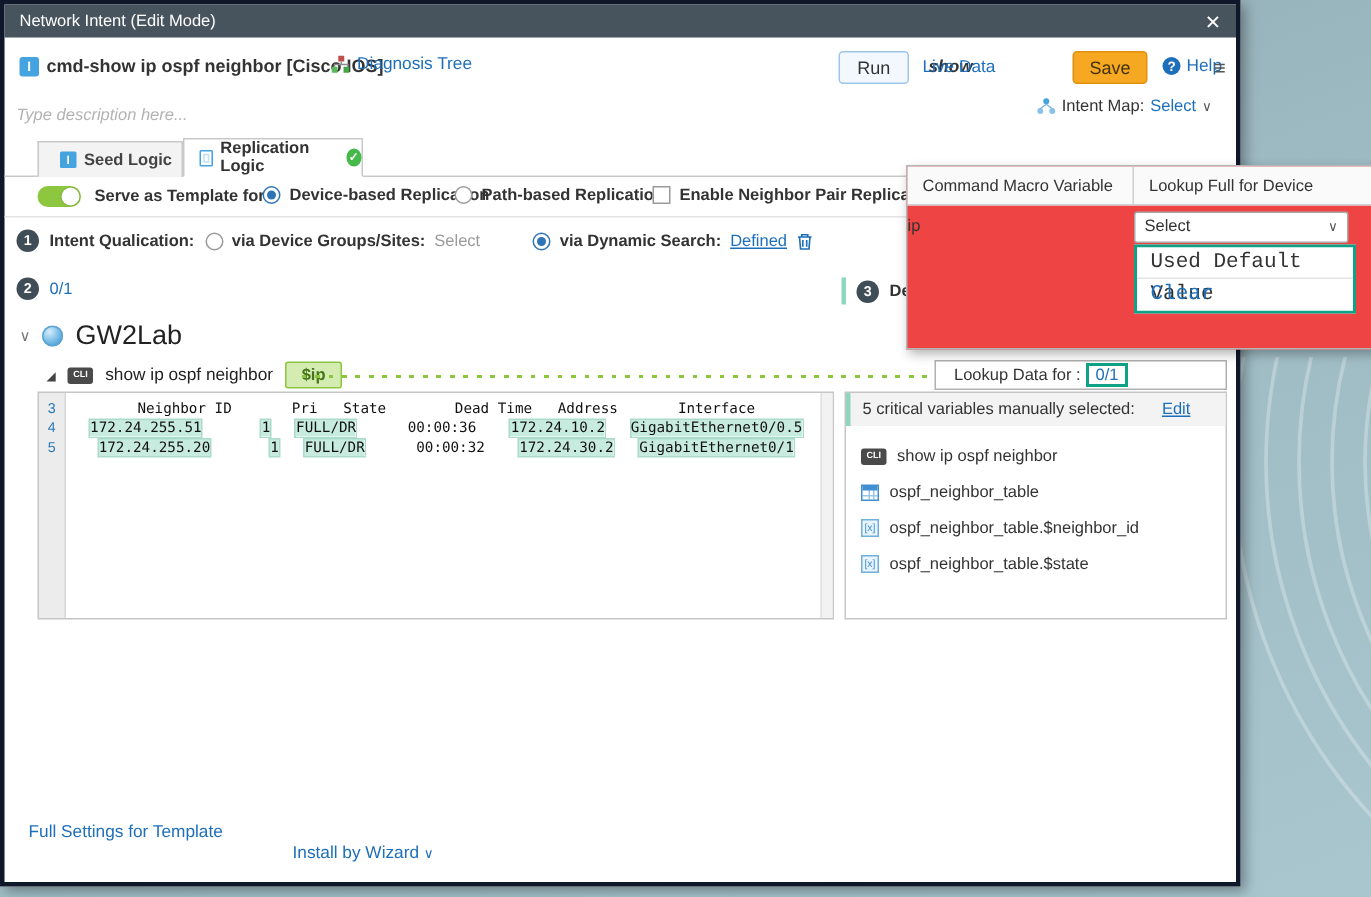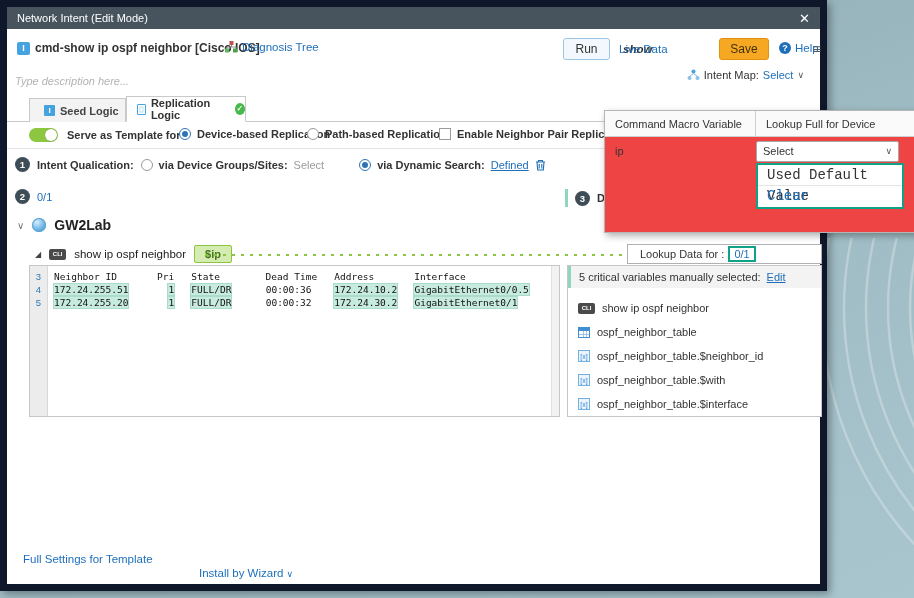--- a/index.html
+++ b/index.html
@@ -4,21 +4,21 @@
 <style>
   * { margin:0; padding:0; box-sizing:border-box; }
   html,body { width:914px; height:598px; }
   body { font-family:"Liberation Sans", sans-serif; position:relative; overflow:hidden; background:#93aeb6; }
 
   
   .backdrop { position:absolute; inset:0; background:linear-gradient(160deg,#8aa5ad 0%,#9db9c1 45%,#a9c6ce 100%); }
   .backdrop svg { position:absolute; right:0; bottom:0; }
 
   
-  .dialog { position:absolute; left:0; top:0; width:827px; height:591px; background:#fff; border:7px solid #0f172a; box-shadow:3px 3px 8px rgba(0,0,0,.35);padding-left:20px; }
+  .dialog { position:absolute; left:0; top:0; width:827px; height:591px; background:#fff; border:3px solid #0f172a; box-shadow:3px 3px 8px rgba(0,0,0,.35);padding-left:20px; }
   .titlebar { position:absolute; left:0; top:0; right:0; height:22px; background:#47545e; color:#fff; font-size:11px; display:flex; align-items:center; padding:0 10px; }
   .titlebar .close { margin-left:auto; font-size:13px; cursor:pointer; line-height:1; }
 
   .hdr-name { position:absolute; left:28px; top:34px; font-size:12px; font-weight:bold; color:#333; }
   .intent-ico { position:absolute; left:10px; top:35px; width:13px; height:13px; background:#45a3e0; color:#fff; font-size:9px; font-weight:bold; text-align:center; line-height:13px; border-radius:2px; }
   .diag { position:absolute; left:218px; top:34px; display:flex; align-items:center; gap:5px; font-size:11.5px; color:#1e6fba; cursor:pointer; }
   .btn-run { position:absolute; left:556px; top:31px; width:47px; height:22px; background:#f2f8fd; border:1px solid #9ec6e8; border-radius:3px; font-size:12px; color:#333; text-align:center; line-height:20px; cursor:pointer; }
   .with-lbl { position:absolute; left:616px; top:36px; font-size:11.5px; font-style:italic; font-weight:bold; color:#333; }
   .live-data { position:absolute; left:612px; top:36px; font-size:11.5px; color:#1e6fba; cursor:pointer; }
   .btn-save { position:absolute; left:712px; top:31px; width:50px; height:22px; background:#f7a823; border:1px solid #e0920f; border-radius:3px; font-size:12px; color:#42320a; text-align:center; line-height:20px; cursor:pointer; }
@@ -58,64 +58,64 @@
   .link { color:#1e6fba; font-size:11px; cursor:pointer;text-decoration:underline; }
   .step2 { position:absolute; left:8px; top:182px; display:flex; align-items:center; gap:7px; }
   .count-blue { color:#1e6fba; font-size:11px; }
   .step3 { position:absolute; left:558px; top:182px; display:flex; align-items:center; gap:7px; }
   .tealbar { width:3px; height:18px; background:#8fd6c0; flex:none; }
 
   
   .sect-hdr { position:absolute; left:10px; top:210px; display:flex; align-items:center; gap:8px; }
   .sect-chev { color:#777; font-size:10px; cursor:pointer; }
   .globe { width:14px; height:14px; border-radius:50%; background:radial-gradient(circle at 35% 30%,#d8edfb 0%,#7fc0e8 45%,#2f86c4 100%); box-shadow:inset 0 0 0 1px #5aa4d6; }
-  .sect-name { font-size:14px; font-weight:bold; color:#222;text-align:center; }
+  .sect-name { font-size:18px; font-weight:normal; color:#222;text-align:center; }
 
   .cmd-row { position:absolute; left:28px; top:238px; display:flex; align-items:center; gap:8px; }
   .tri { color:#444; font-size:8px; cursor:pointer; }
   .cli-badge { width:17px; height:11px; background:#4a4a4a; border-radius:2px; color:#fff; font-size:6px; font-weight:bold; text-align:center; line-height:11px; flex:none; }
   .cmd-lbl { font-size:11.5px; color:#222; }
   .var-badge { min-width:38px; height:18px; background:#d4ecb2; border:1px solid #8cc63f; border-radius:2px; color:#44761b; font-size:11px; font-weight:bold; text-align:center; line-height:16px; padding:0 7px; cursor:pointer; }
   .dotline { position:absolute; left:198px; top:247px; width:420px; height:2px; background:repeating-linear-gradient(90deg,#8cc63f 0 3px,transparent 3px 9px); }
   .lookup-box { position:absolute; left:620px; top:237px; width:195px; height:20px; background:#fff; border:1px solid #b0b0b0; font-size:11px; color:#333; display:flex; align-items:center; padding-left:12px; gap:3px; }
   .annot { border:2px solid #10a287; padding:0px 4px; margin-left:1px; color:#1e6fba; }
 
   
   .code-panel { position:absolute; left:22px; top:258px; width:531px; height:152px; border:1px solid #c6c6c6; background:#fff; }
   .gutter { position:absolute; left:0; top:0; bottom:0; width:18px; background:#ececec; border-right:1px solid #d8d8d8; padding-top:4px; text-align:center; }
   .gutter div { font-size:9.5px; color:#2a7ab9; line-height:13px; font-family:"Liberation Sans",sans-serif; }
-  .codebody { position:absolute; left:24px; top:4px; right:10px; }
+  .codebody { position:absolute; left:24px; top:4px; right:10px;text-align:center; }
   .code-line { font-family:"DejaVu Sans Mono", monospace; font-size:9.5px; line-height:13px; color:#111; white-space:pre; }
   .hl { background:#c8ebdf; box-shadow:0 0 0 1px #abdccb; }
   .code-scroll { position:absolute; right:0; top:0; bottom:0; width:8px; background:#f2f2f2; border-left:1px solid #e0e0e0; cursor:pointer; }
 
   
   .vars-panel { position:absolute; left:560px; top:258px; width:255px; height:152px; border:1px solid #c6c6c6; background:#fff; }
-  .vars-hdr { height:22px; background:#f3f3f3; border-left:3px solid #8fd6c0; display:flex; align-items:center; gap:6px; padding-left:8px; font-size:11px; color:#333; }
+  .vars-hdr { height:22px; background:#f3f3f3; border-left:3px solid #8fd6c0; display:flex; align-items:center; gap:18px; padding-left:8px; font-size:11px; color:#333; }
   .vars-list { padding:8px 0 0 10px; }
   .vars-item { display:flex; align-items:center; gap:7px; height:24px; font-size:11px; color:#333; }
   .ico-table { width:12px; height:11px; border:1px solid #3f8fd2; background:
       linear-gradient(#3f8fd2 0 0) top/100% 3px no-repeat,
       linear-gradient(#9cc6e8 0 0) 3.5px 0/1px 100% no-repeat,
       linear-gradient(#9cc6e8 0 0) 7px 0/1px 100% no-repeat,
       linear-gradient(#9cc6e8 0 0) 0 6px/100% 1px no-repeat; flex:none; }
   .ico-var { width:12px; height:12px; border:1px solid #6fb0dd; background:#eaf4fc; color:#3f8fd2; font-size:7px; text-align:center; line-height:11px; flex:none; }
 
   
   .footer-link1 { position:absolute; left:16px; top:546px; font-size:11.5px; color:#1e6fba; cursor:pointer; }
   .footer-link2 { position:absolute; left:192px; top:560px; font-size:11.5px; color:#1e6fba; cursor:pointer; }
 
   
   .popup { position:absolute; left:604px; top:110px; width:353px; height:123px; background:#ef4444; border:1px solid #b5b5b5; box-shadow:2px 3px 7px rgba(0,0,0,.3); z-index:10; }
   .popup-hdr { display:flex; height:26px; border-bottom:1px solid #cfcfcf; background:#fafafa; }
   .popup-hdr div { font-size:11px; color:#333; line-height:26px; padding-left:10px; }
   .popup-hdr .c1 { width:151px; border-right:1px solid #cfcfcf; }
   .popup-hdr .c2 { flex:1; }
   .popup-row { display:flex; height:28px; align-items:center; }
-  .popup-row .v { width:151px; font-size:11px; color:#333; padding-left:10px; }
+  .popup-row .v { width:151px; font-size:11px; color:#333; }
   .select-box { width:143px; height:21px; border:1px solid #a8a8a8; border-radius:2px; font-size:11px; color:#333; display:flex; align-items:center; padding:0 6px; justify-content:space-between; cursor:pointer; background:#fff; }
   .select-box .chev { font-size:9px; color:#555; }
   .menu { position:absolute; left:151px; top:52px; width:148px; border:2px solid #10a287; background:#fff; }
   .menu-item { height:21px; font-size:14px; line-height:21px; padding-left:9px; border-bottom:1px solid #e4e4e4; cursor:pointer; background:#fff;font-family:Liberation Mono, monospace; }
   .menu-item:last-child { border-bottom:none; }
   .menu-item.dark { color:#333; }
   .menu-item.blue { color:#1e6fba; }
 
   svg.inline-ico { display:block; }
 </style>
@@ -285,25 +285,21 @@
         <div class="vars-item">
           <span class="ico-table"></span>
           <span>ospf_neighbor_table</span>
         </div>
         <div class="vars-item">
           <span class="ico-var">[x]</span>
           <span>ospf_neighbor_table.$neighbor_id</span>
         </div>
         <div class="vars-item">
           <span class="ico-var">[x]</span>
-          <span>ospf_neighbor_table.$with</span>
-        </div>
-        <div class="vars-item">
-          <span class="ico-var">[x]</span>
-          <span>ospf_neighbor_table.$interface</span>
+          <span>ospf_neighbor_table.$state</span>
         </div>
       </div>
   </div>
 
   <span class="footer-link1">Full Settings for Template</span>
   <span class="footer-link2">
     <span>Install by Wizard</span>
     <span class="chev" style="font-size:9px;color:#1e6fba"> ∨</span>
   </span>
 </div>

